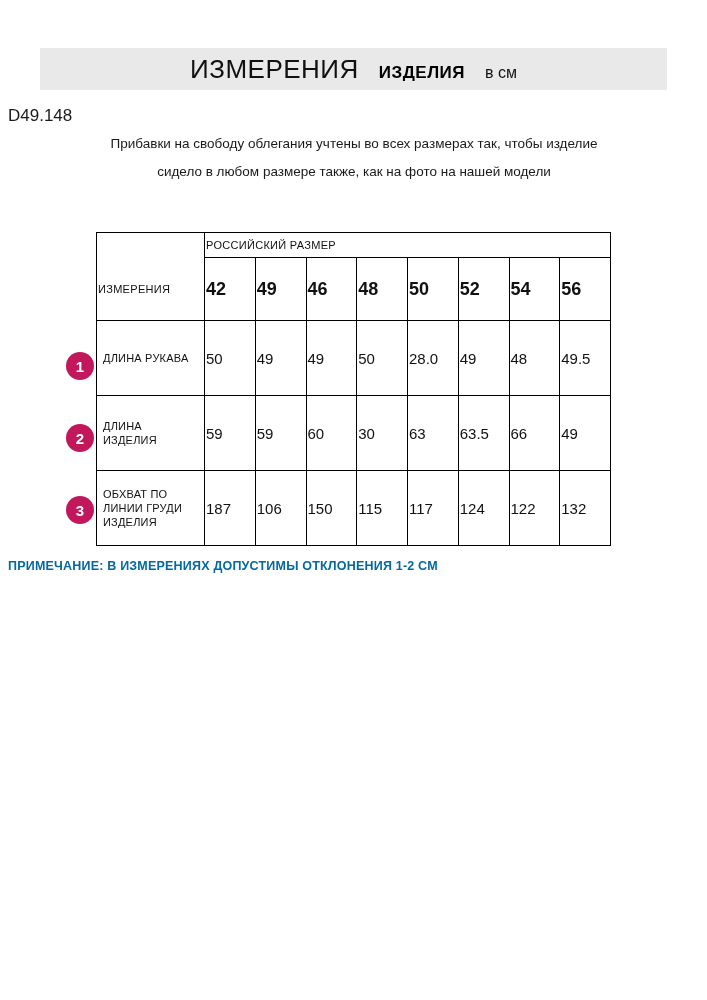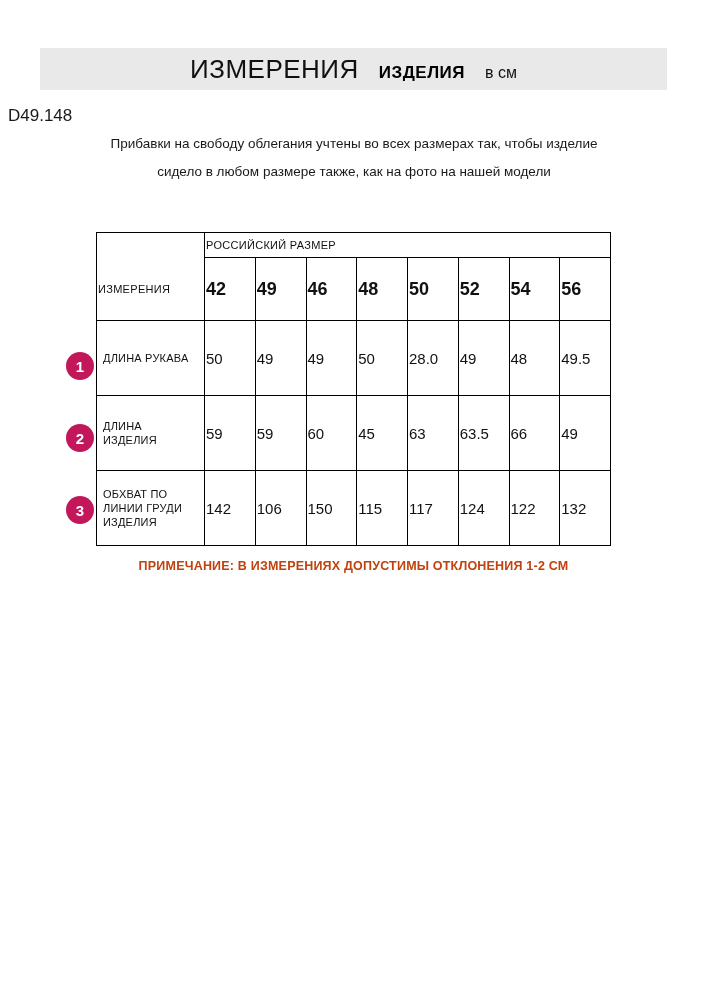--- a/index.html
+++ b/index.html
@@ -127,25 +127,25 @@
   }
   .data-cell {
     height: 72px;
     font-size: 15px;
   }
   .note {
     position: absolute;
     left: 0;
     top: 551px;
     width: 691px;
-    text-align: center;
+    text-align: left;
     font-size: 12.5px;
     font-weight: 700;
     letter-spacing: 0.2px;
-    color: #c2410c;
+    color: #0369a1;
   }
 
   
   .badge {
     position: absolute;
     width: 28px;
     height: 28px;
     border-radius: 50%;
     background: #c2185b;
     color: #ffffff;
@@ -206,30 +206,30 @@
           <td class="data-cell">49</td>
           <td class="data-cell">48</td>
           <td class="data-cell">49.5</td>
         </tr>
 
         <tr>
           <td class="row-label">ДЛИНА ИЗДЕЛИЯ</td>
           <td class="data-cell">59</td>
           <td class="data-cell">59</td>
           <td class="data-cell">60</td>
-          <td class="data-cell">45</td>
+          <td class="data-cell">30</td>
           <td class="data-cell">63</td>
           <td class="data-cell">63.5</td>
           <td class="data-cell">66</td>
           <td class="data-cell">49</td>
         </tr>
 
         <tr>
           <td class="row-label">ОБХВАТ ПО ЛИНИИ ГРУДИ ИЗДЕЛИЯ</td>
-          <td class="data-cell">142</td>
+          <td class="data-cell">187</td>
           <td class="data-cell">106</td>
           <td class="data-cell">150</td>
           <td class="data-cell">115</td>
           <td class="data-cell">117</td>
           <td class="data-cell">124</td>
           <td class="data-cell">122</td>
           <td class="data-cell">132</td>
         </tr>
       </tbody>
     </table>

